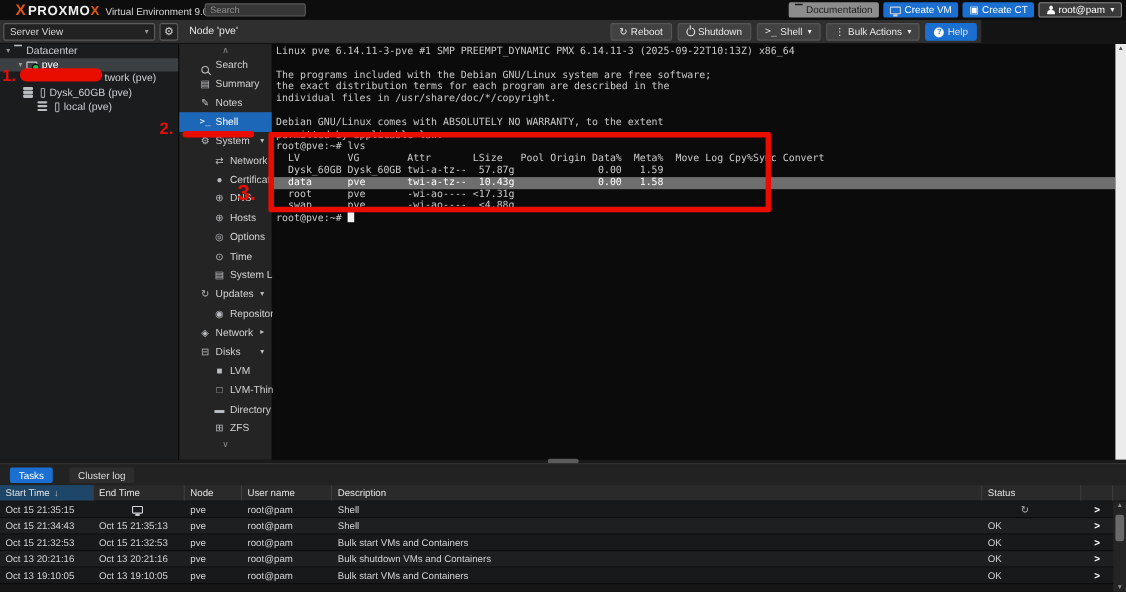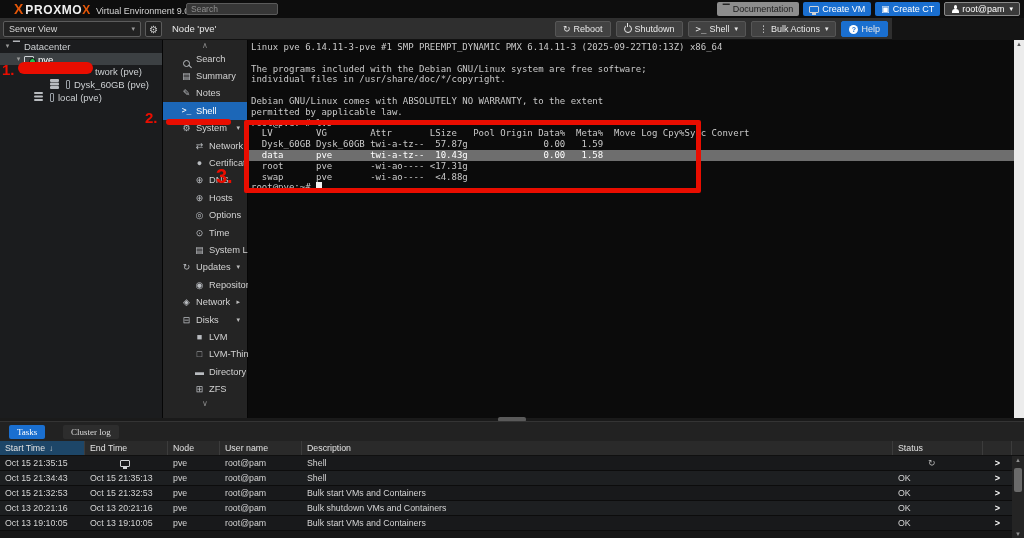--- a/index.html
+++ b/index.html
@@ -81,21 +81,21 @@
 
   
   #splitter { position:absolute; left:0; top:418px; width:1024px; height:3px; background:#1a1a1a; }
   #splitter .grip { position:absolute; left:498px; top:-1px; width:28px; height:5px;
                     background:#5a5a5a; border-radius:2px; cursor:row-resize; }
 
   
   #tabbar { position:absolute; left:0; top:421px; width:1024px; height:20px;
             background:#222; border-top:1px solid #343434; }
   .tab { position:absolute; top:3px; height:14px; display:flex; align-items:center;
-         padding:0 8px; font-size:9px; border-radius:2px; cursor:pointer; color:#ddd;font-family:Liberation Serif, serif; }
+         padding:0 8px; font-size:9px; border-radius:2px; cursor:pointer; color:#ddd; }
   #tab-tasks { left:9px; background:#1a6fd0; color:#fff; }
   #tab-cluster { left:63px; background:#2d2d2d; }
 
   #grid { position:absolute; left:0; top:441px; width:1024px; height:97px; background:#161616; }
   .ghead { display:grid; grid-template-columns:85px 83px 52px 82px 591px 90px 29px;
            height:15px; background:#2a2a2a; border-bottom:1px solid #101010; }
   .gh { color:#e2e2e2; font-size:8.8px; display:flex; align-items:center; padding-left:5px;
         border-right:1px solid #3c3c3c; cursor:pointer; white-space:nowrap; }
   .gh.sorted { background:#1d4668; }
   .sortarrow { margin-left:4px; font-size:8px; color:#cfcfcf; }
@@ -224,21 +224,21 @@
     <span>Datacenter</span>
   </div>
   <div class="trow sel" style="padding-left:14px">
     <span class="tarrow">▾</span>
     <span class="ticon ico-mon node"></span>
     <span>pve</span>
   </div>
   <div class="trow" style="padding-left:95px">
     <span>twork (pve)</span>
   </div>
-  <div class="trow" style="padding-left:49px">
+  <div class="trow" style="padding-left:20px">
     <span class="ticon ico-db"></span>
     <span class="ico-batt" style="margin-right:4px"></span>
     <span>Dysk_60GB (pve)</span>
   </div>
   <div class="trow" style="padding-left:33px">
     <span class="ticon ico-db"></span>
     <span class="ico-batt" style="margin-right:4px"></span>
     <span>local (pve)</span>
   </div>
 </div>
@@ -331,20 +331,21 @@
         <span>ZFS</span>
       </div>
     </div>
   <div class="mchev">∨</div>
 </div>
 
 <div id="terminal">
     <div class="tl">Linux pve 6.14.11-3-pve #1 SMP PREEMPT_DYNAMIC PMX 6.14.11-3 (2025-09-22T10:13Z) x86_64</div>
     <div class="tl"> </div>
     <div class="tl">The programs included with the Debian GNU/Linux system are free software;</div>
+    <div class="tl">the exact distribution terms for each program are described in the</div>
     <div class="tl">individual files in /usr/share/doc/*/copyright.</div>
     <div class="tl"> </div>
     <div class="tl">Debian GNU/Linux comes with ABSOLUTELY NO WARRANTY, to the extent</div>
     <div class="tl">permitted by applicable law.</div>
     <div class="tl">root@pve:~# lvs</div>
     <div class="tl">  LV        VG        Attr       LSize   Pool Origin Data%  Meta%  Move Log Cpy%Sync Convert</div>
     <div class="tl">  Dysk_60GB Dysk_60GB twi-a-tz--  57.87g              0.00   1.59</div>
     <div class="tl hl">  data      pve       twi-a-tz--  10.43g              0.00   1.58</div>
     <div class="tl">  root      pve       -wi-ao---- &lt;17.31g</div>
     <div class="tl">  swap      pve       -wi-ao----  &lt;4.88g</div>

